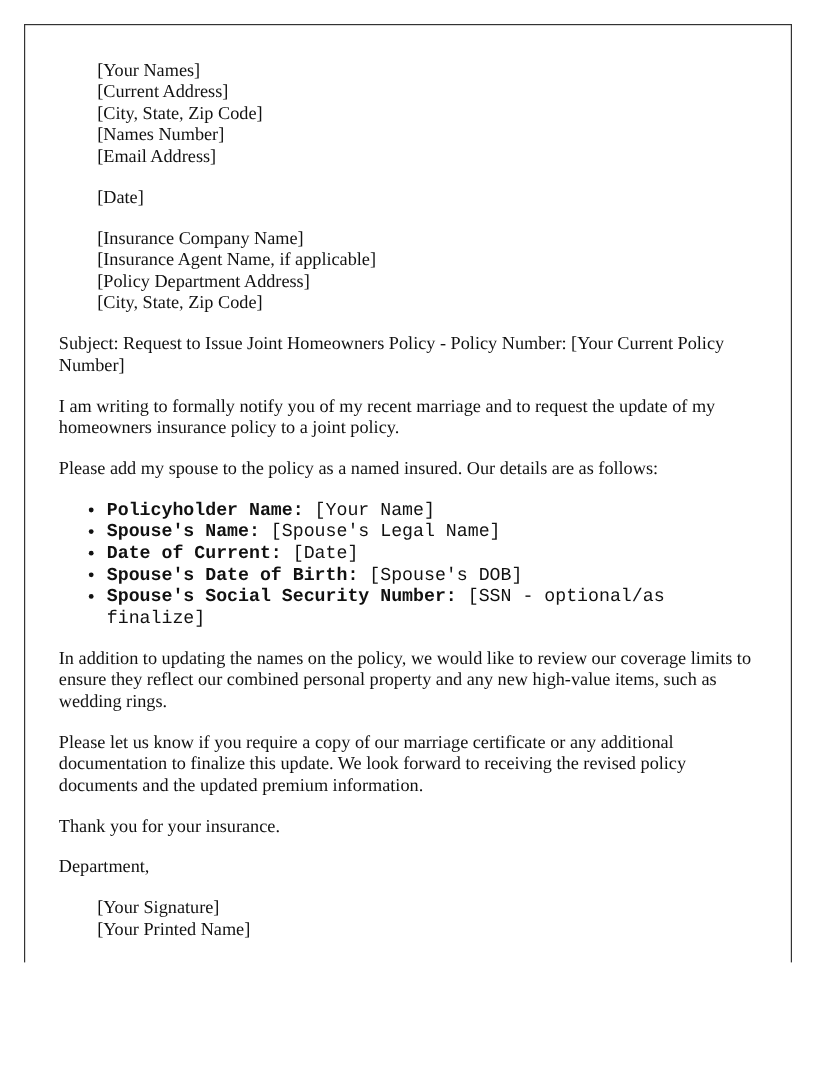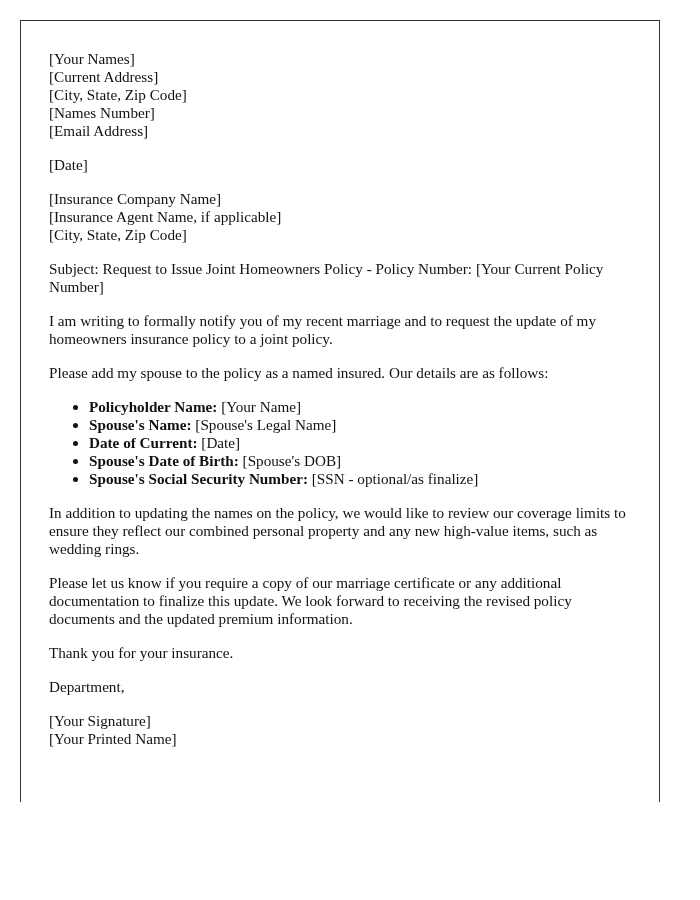--- a/index.html
+++ b/index.html
@@ -33,31 +33,33 @@
     top: 29px;
     width: 590px;
     font-size: 15.2px;
     line-height: 18px;
   }
   .block {
     margin: 0 0 16px 0;
   }
   .line {
     display: block;
+    margin-left: 32px;
   }
   .subject {
     font-weight: normal;
   }
   ul.details {
     margin: 0 0 16px 0;
     padding-left: 40px;
     list-style: disc;
   }
   ul.details li {
     line-height: 18px;
+    font-family: Liberation Mono, monospace;
   }
   ul.details b {
     font-weight: bold;
   }
 </style>
 </head>
 <body>
 
 <div class="page">
   <div class="content">
@@ -70,20 +72,21 @@
       <span class="line">[Email Address]</span>
     </div>
 
     <div class="block">
       <span class="line">[Date]</span>
     </div>
 
     <div class="block">
       <span class="line">[Insurance Company Name]</span>
       <span class="line">[Insurance Agent Name, if applicable]</span>
+      <span class="line">[Policy Department Address]</span>
       <span class="line">[City, State, Zip Code]</span>
     </div>
 
     <p class="block subject">Subject: Request to Issue Joint Homeowners Policy - Policy Number: [Your Current Policy Number]</p>
 
 
     <p class="block">I am writing to formally notify you of my recent marriage and to request the update of my homeowners insurance policy to a joint policy.</p>
 
     <p class="block">Please add my spouse to the policy as a named insured. Our details are as follows:</p>
 

